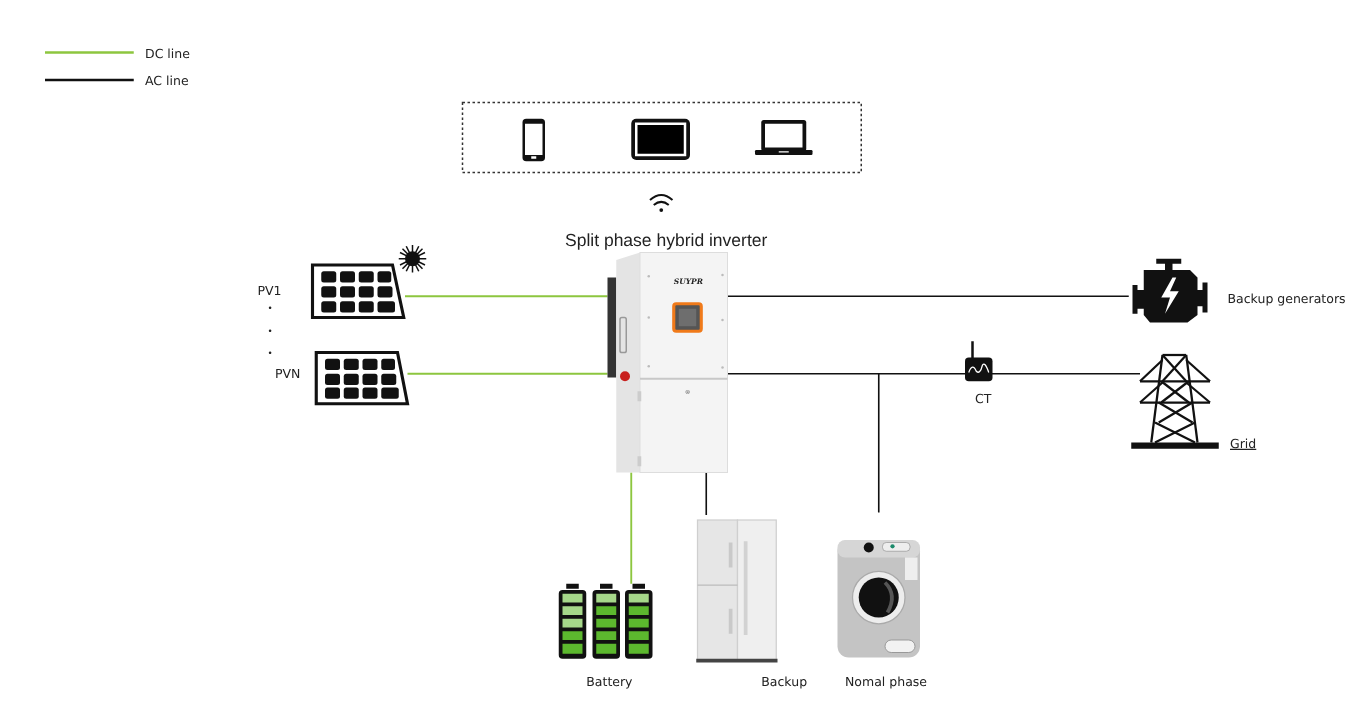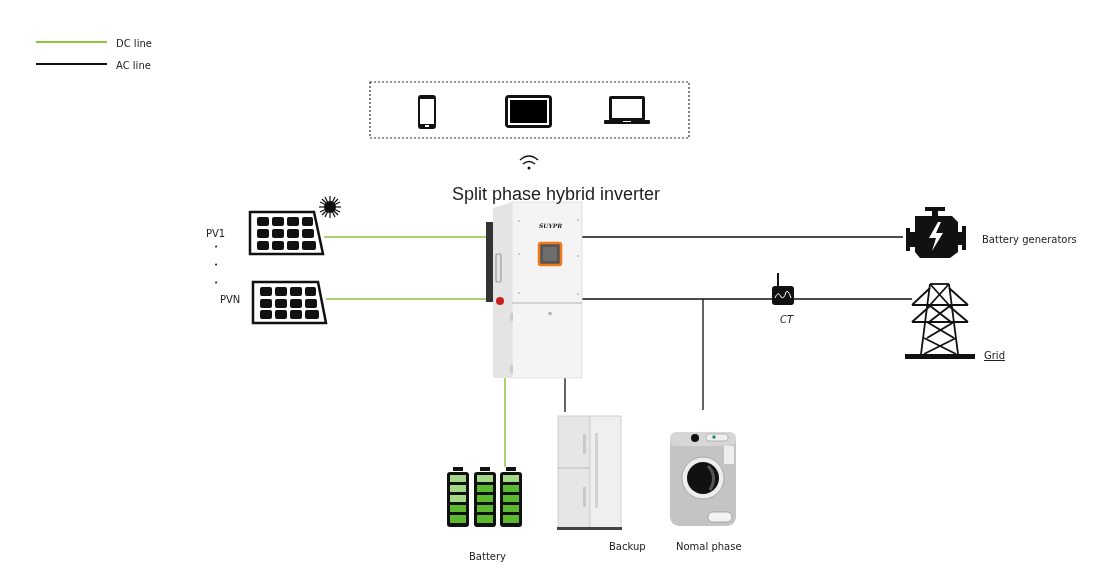--- a/index.html
+++ b/index.html
@@ -1,19 +1,19 @@
 <!DOCTYPE html>
 <html><head>
 <meta charset="utf-8">
 <style>
   html,body{margin:0;padding:0;background:#fff;}
   body{width:1097px;height:580px;position:relative;overflow:hidden;font-family:"DejaVu Sans","Liberation Sans",sans-serif;color:#222;}
   .abs{position:absolute;}
   .lbl{position:absolute;font-size:10px;color:#222;white-space:nowrap;}
-  .title{position:absolute;font-family:"Liberation Sans",sans-serif;font-size:18px;color:#222;white-space:nowrap;}
+  .title{position:absolute;font-family:"Liberation Sans",sans-serif;font-size:14px;color:#222;white-space:nowrap;}
   svg{position:absolute;left:0;top:0;}
 </style>
 </head>
 <body>
 
 <div class="abs" style="left:36px;top:38px;width:130px;height:36px;">
   <div class="abs" style="left:0;top:3px;width:71px;height:2px;background:#8dc63f;"></div>
   <div class="lbl" style="left:80px;top:0;">DC line</div>
   <div class="abs" style="left:0;top:25px;width:71px;height:2px;background:#111;"></div>
   <div class="lbl" style="left:80px;top:22px;">AC line</div>
@@ -215,18 +215,18 @@
   </g>
 </svg>
 
 <div class="title" style="left:452px;top:184px;">Split phase hybrid inverter</div>
 <div class="lbl" style="left:206px;top:228px;">PV1</div>
 <div class="lbl" style="left:214px;top:243px;font-size:7px;">•</div>
 <div class="lbl" style="left:214px;top:261px;font-size:7px;">•</div>
 <div class="lbl" style="left:214px;top:279px;font-size:7px;">•</div>
 <div class="lbl" style="left:220px;top:294px;">PVN</div>
 <div class="lbl" style="left:539px;top:222px;font-size:6px;font-style:italic;font-weight:bold;font-family:'DejaVu Serif',serif;">SUYPR</div>
-<div class="lbl" style="left:982px;top:234px;">Battery generators</div>
-<div class="lbl" style="left:780px;top:314px;font-style:italic;">CT</div>
+<div class="lbl" style="left:982px;top:234px;">Backup generators</div>
+<div class="lbl" style="left:780px;top:314px;">CT</div>
 <div class="lbl" style="left:984px;top:350px;text-decoration:underline;">Grid</div>
-<div class="lbl" style="left:469px;top:541px;margin-top:10px;">Battery</div>
+<div class="lbl" style="left:469px;top:541px;">Battery</div>
 <div class="lbl" style="left:574px;top:541px;margin-left:35px;">Backup</div>
 <div class="lbl" style="left:676px;top:541px;">Nomal phase</div>
 
 </body></html>

